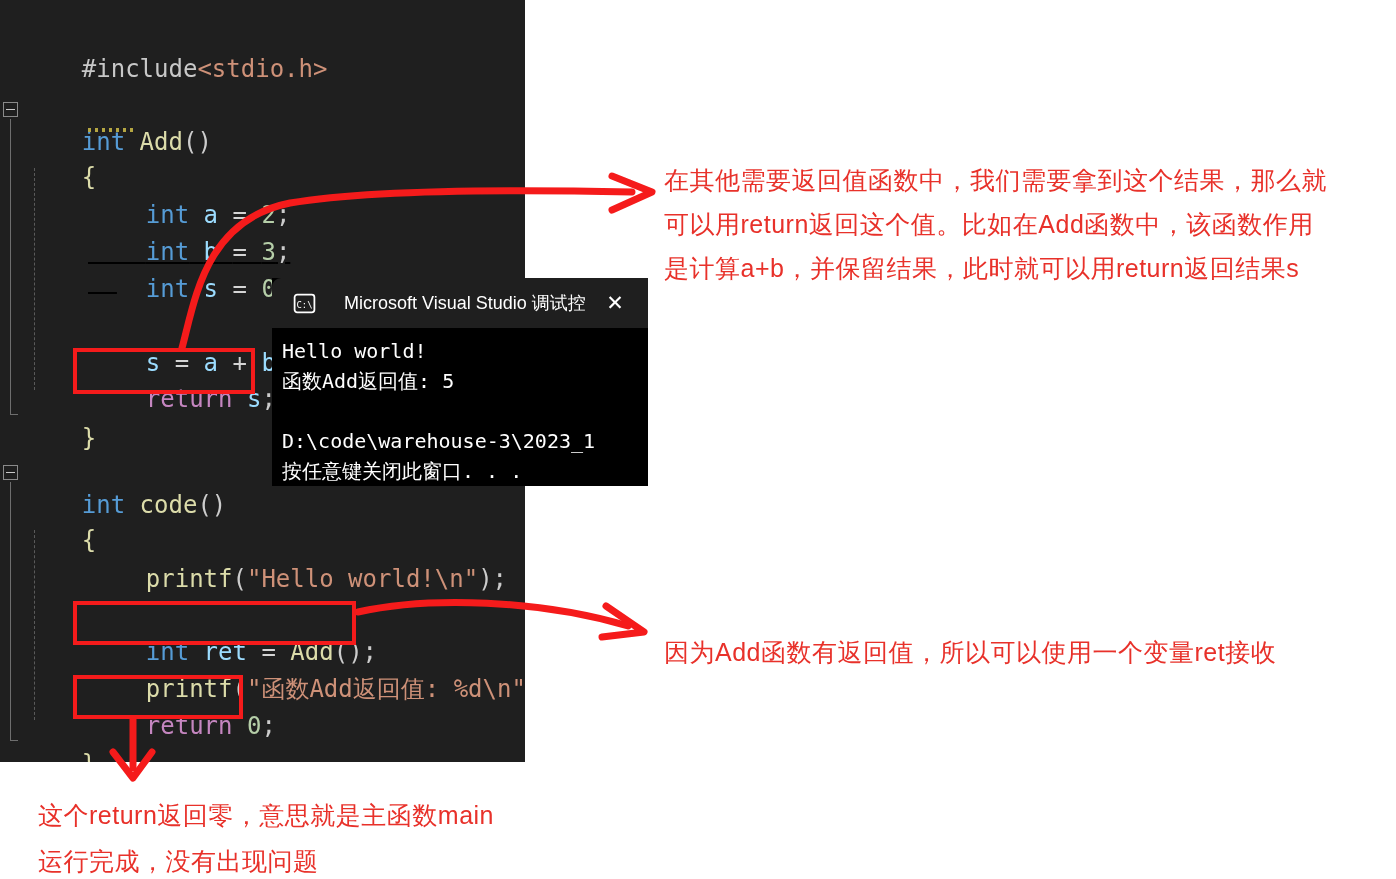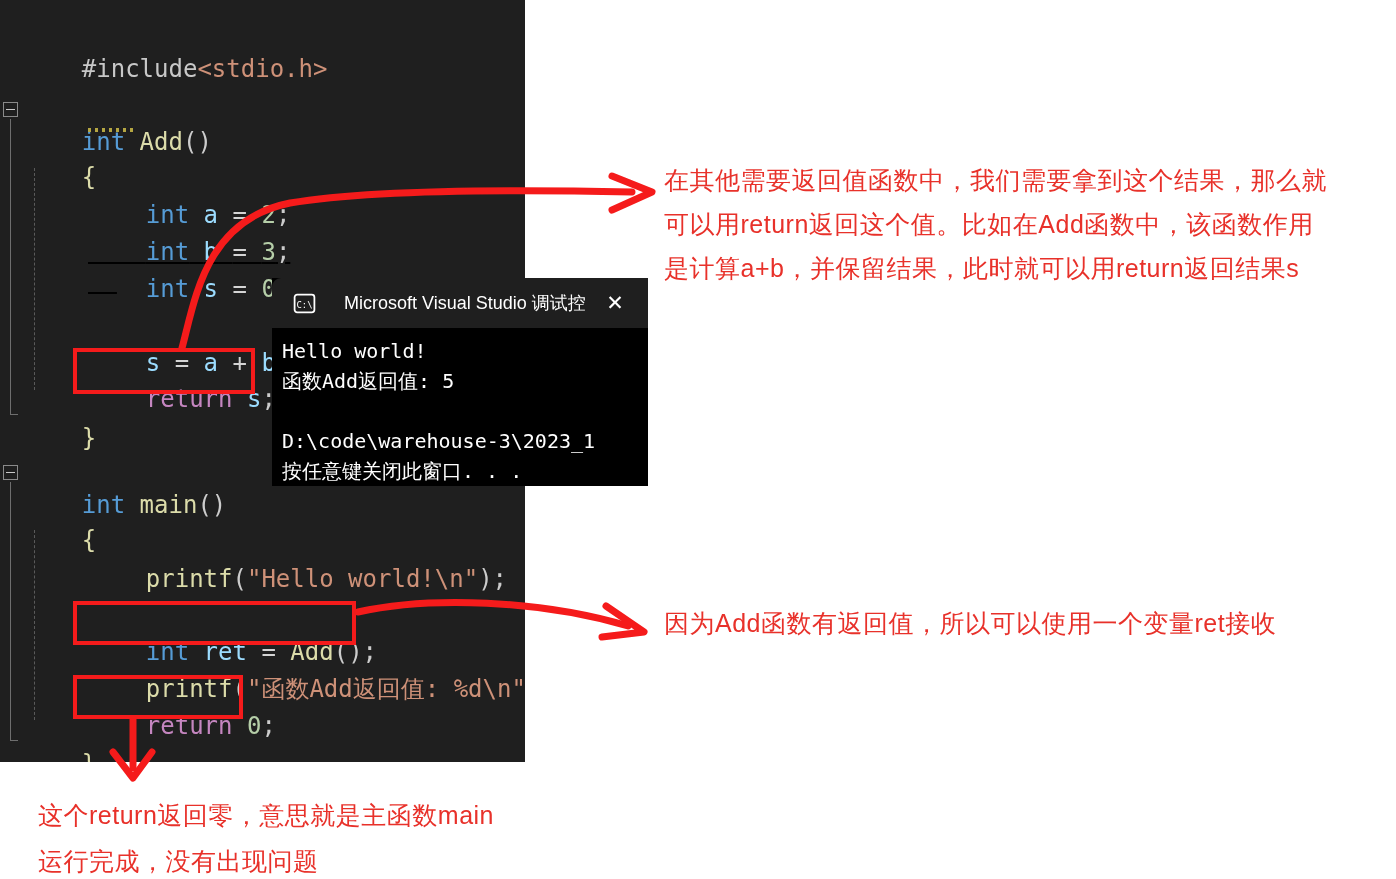--- a/index.html
+++ b/index.html
@@ -101,21 +101,21 @@
   .anno{
     position:absolute;
     color:#e8312a;
     font-family:"Liberation Sans",sans-serif;
     font-size:25px;
     line-height:44px;
     white-space:pre-line;
     letter-spacing:0.5px;
   }
   #anno-1{left:664px;top:158px;width:736px;}
-  #anno-2{left:664px;top:601px;width:720px;}
+  #anno-2{left:664px;top:630px;width:720px;}
   #anno-3{left:38px;top:792px;width:560px;line-height:46px;}
 
   
   #arrows{position:absolute;left:0;top:0;width:1396px;height:879px;pointer-events:none;}
 </style>
 </head>
 <body>
 
 <div id="editor">
 
@@ -163,21 +163,21 @@
 
   <div class="code-line" style="left:88px;top:354px;">
     <span class="tk-ctrl">return</span><span class="tk-op"> </span><span class="tk-var">s</span><span class="tk-pun">;</span>
   </div>
 
   <div class="code-line" style="left:24px;top:393px;">
     <span class="tk-brace">}</span>
   </div>
 
   <div class="code-line" style="left:24px;top:460px;">
-    <span class="tk-kw">int</span><span class="tk-op"> </span><span class="tk-fn">main</span><span class="tk-pun">()</span>
+    <span class="tk-kw">int</span><span class="tk-op"> </span><span class="tk-fn">code</span><span class="tk-pun">()</span>
   </div>
 
   <div class="code-line" style="left:24px;top:495px;">
     <span class="tk-brace">{</span>
   </div>
 
   <div class="code-line" style="left:88px;top:534px;">
     <span class="tk-fn">printf</span><span class="tk-pun">(</span><span class="tk-str">"Hello world!\n"</span><span class="tk-pun">)</span><span class="tk-pun">;</span>
   </div>
 

